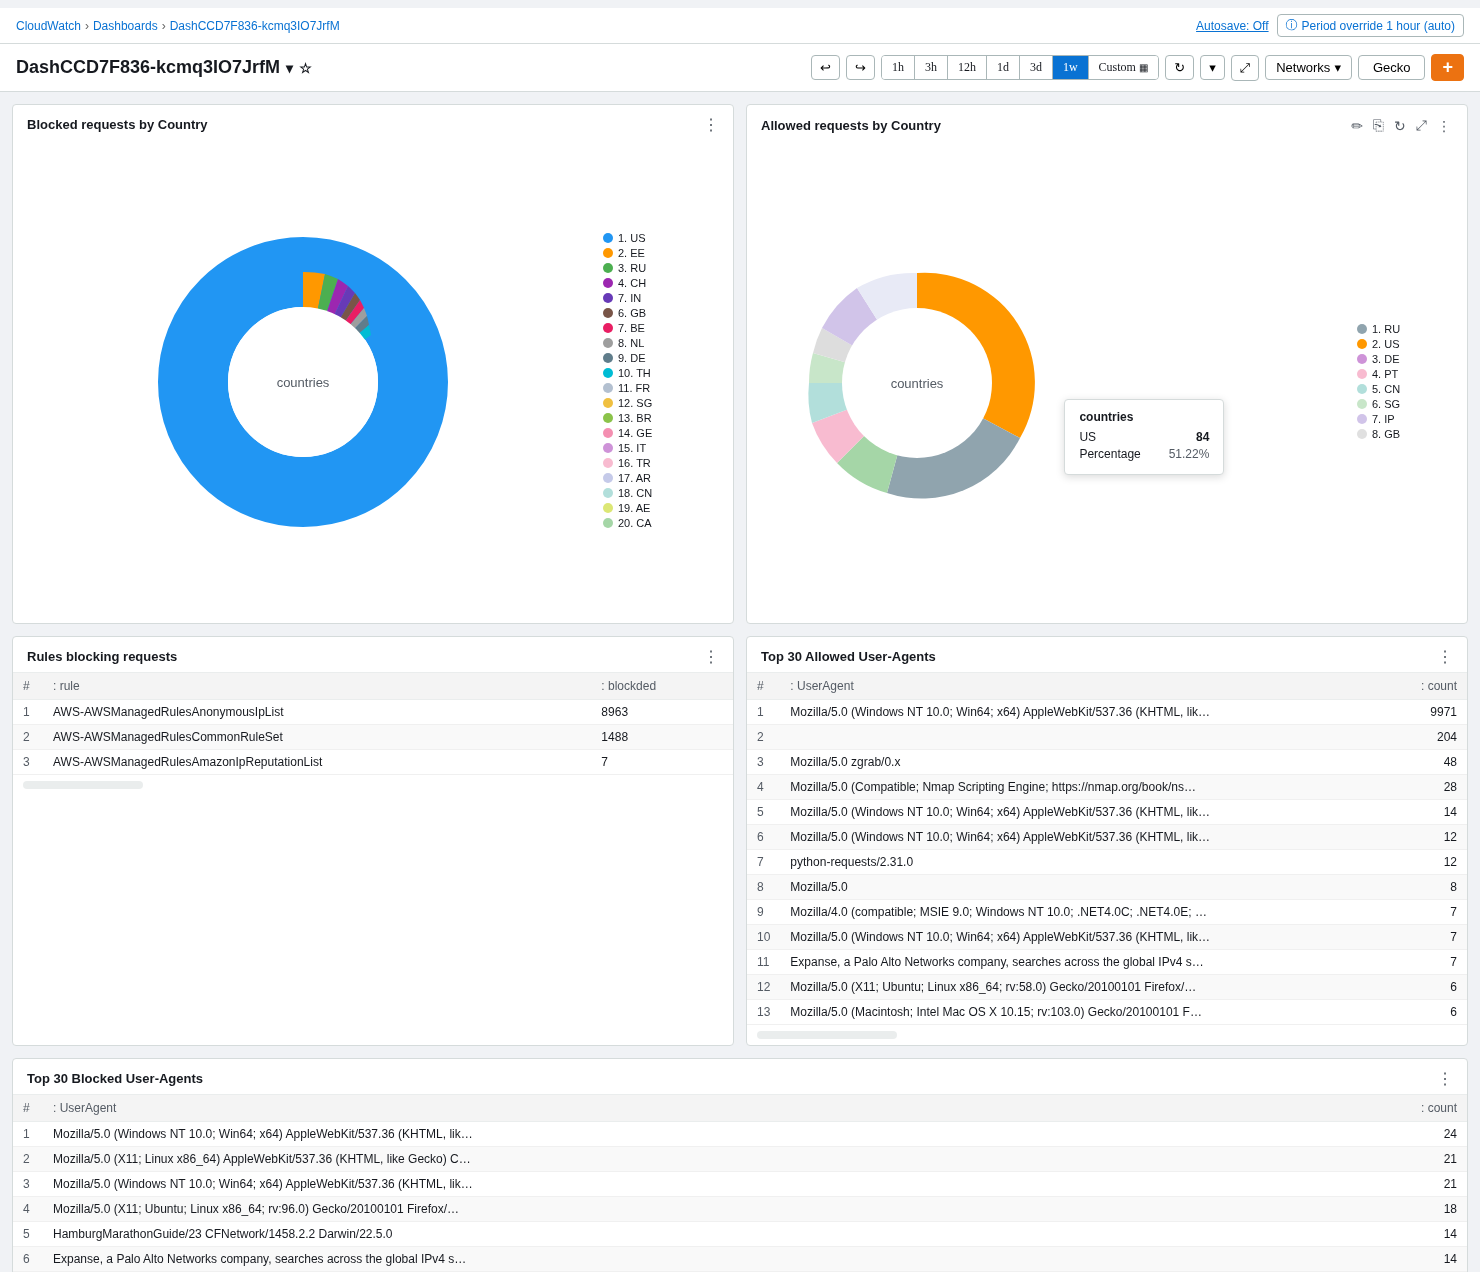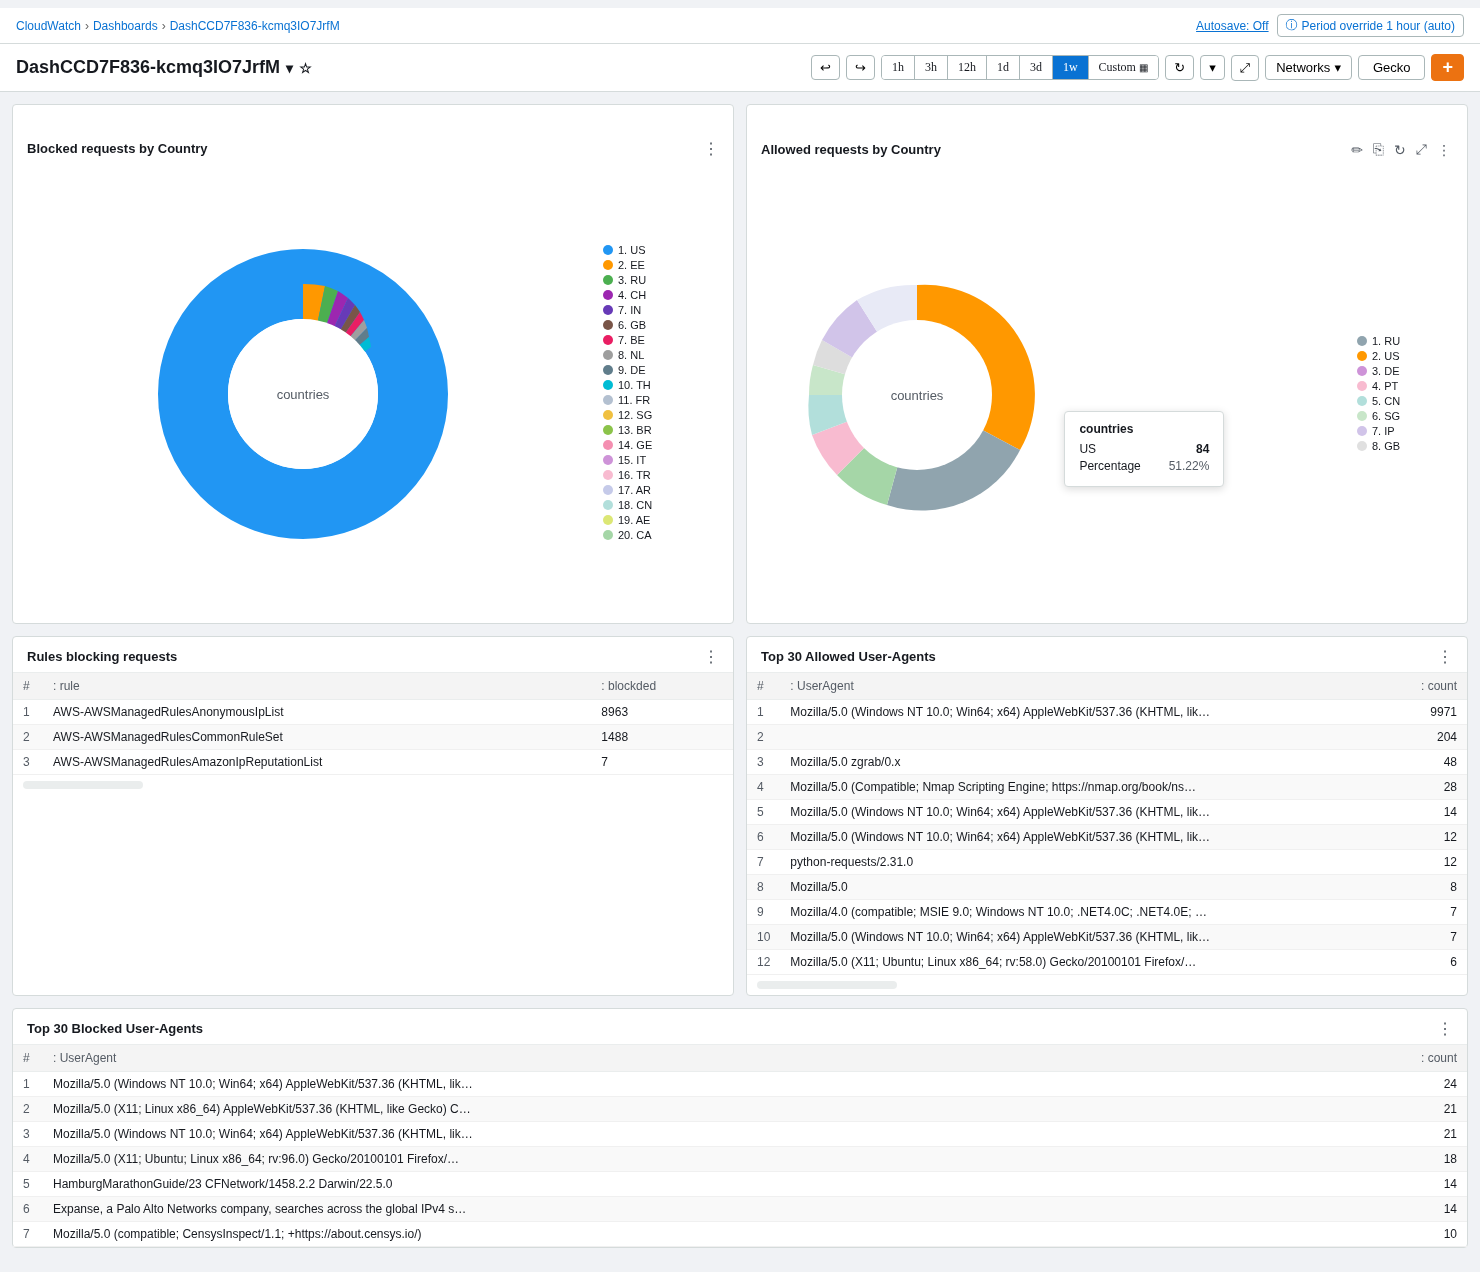--- a/index.html
+++ b/index.html
@@ -36,21 +36,21 @@
     .save-btn { background: #fff; border: 1px solid #aab7b8; border-radius: 4px; padding: 4px 14px; cursor: pointer; font-size: 13px; }
 
     
     .main { padding: 12px; display: grid; grid-template-rows: auto auto auto; gap: 12px; }
 
     
     .top-row { display: grid; grid-template-columns: 1fr 1fr; gap: 12px; height: 520px; }
 
     
     .panel { background: #fff; border: 1px solid #d5dbdb; border-radius: 4px; display: flex; flex-direction: column; overflow: hidden; }
-    .panel-header { display: flex; align-items: center; justify-content: space-between; padding: 10px 14px 6px; margin-top: 24px; }
+    .panel-header { display: flex; align-items: center; justify-content: space-between; padding: 10px 14px 6px; }
     .panel-title { font-size: 13px; font-weight: 600; }
     .panel-content { flex: 1; overflow: hidden; position: relative; }
     .donut-container { display: flex; align-items: center; gap: 20px; padding: 10px; width: 100%; height: 100%; }
     .donut-svg-wrap { flex: 1; display: flex; align-items: center; justify-content: center; }
     .legend { font-size: 11px; min-width: 120px; }
     .legend-item { display: flex; align-items: center; gap: 5px; margin-bottom: 3px; white-space: nowrap; }
     .legend-dot { width: 10px; height: 10px; border-radius: 50%; flex-shrink: 0; }
     .legend-right { font-size: 11px; min-width: 100px; }
 
     
@@ -434,22 +434,32 @@
               <td class="col-num">9</td>
     <td style="max-width:420px;overflow:hidden;text-overflow:ellipsis;white-space:nowrap;">Mozilla/4.0 (compatible; MSIE 9.0; Windows NT 10.0; .NET4.0C; .NET4.0E; …</td>
     <td class="col-count">7</td>
             </tr>
             <tr>
               <td class="col-num">10</td>
     <td style="max-width:420px;overflow:hidden;text-overflow:ellipsis;white-space:nowrap;">Mozilla/5.0 (Windows NT 10.0; Win64; x64) AppleWebKit/537.36 (KHTML, lik…</td>
     <td class="col-count">7</td>
             </tr>
             <tr>
+              <td class="col-num">11</td>
+    <td style="max-width:420px;overflow:hidden;text-overflow:ellipsis;white-space:nowrap;">Expanse, a Palo Alto Networks company, searches across the global IPv4 s…</td>
+    <td class="col-count">7</td>
+            </tr>
+            <tr>
               <td class="col-num">12</td>
     <td style="max-width:420px;overflow:hidden;text-overflow:ellipsis;white-space:nowrap;">Mozilla/5.0 (X11; Ubuntu; Linux x86_64; rv:58.0) Gecko/20100101 Firefox/…</td>
+    <td class="col-count">6</td>
+            </tr>
+            <tr>
+              <td class="col-num">13</td>
+    <td style="max-width:420px;overflow:hidden;text-overflow:ellipsis;white-space:nowrap;">Mozilla/5.0 (Macintosh; Intel Mac OS X 10.15; rv:103.0) Gecko/20100101 F…</td>
     <td class="col-count">6</td>
             </tr>
           </tbody>
       </table>
       <div class="scrollbar-placeholder" style="width:140px;margin:6px 10px;"></div>
     </div>
 
   </div>
 
   <div class="bottom-row">

